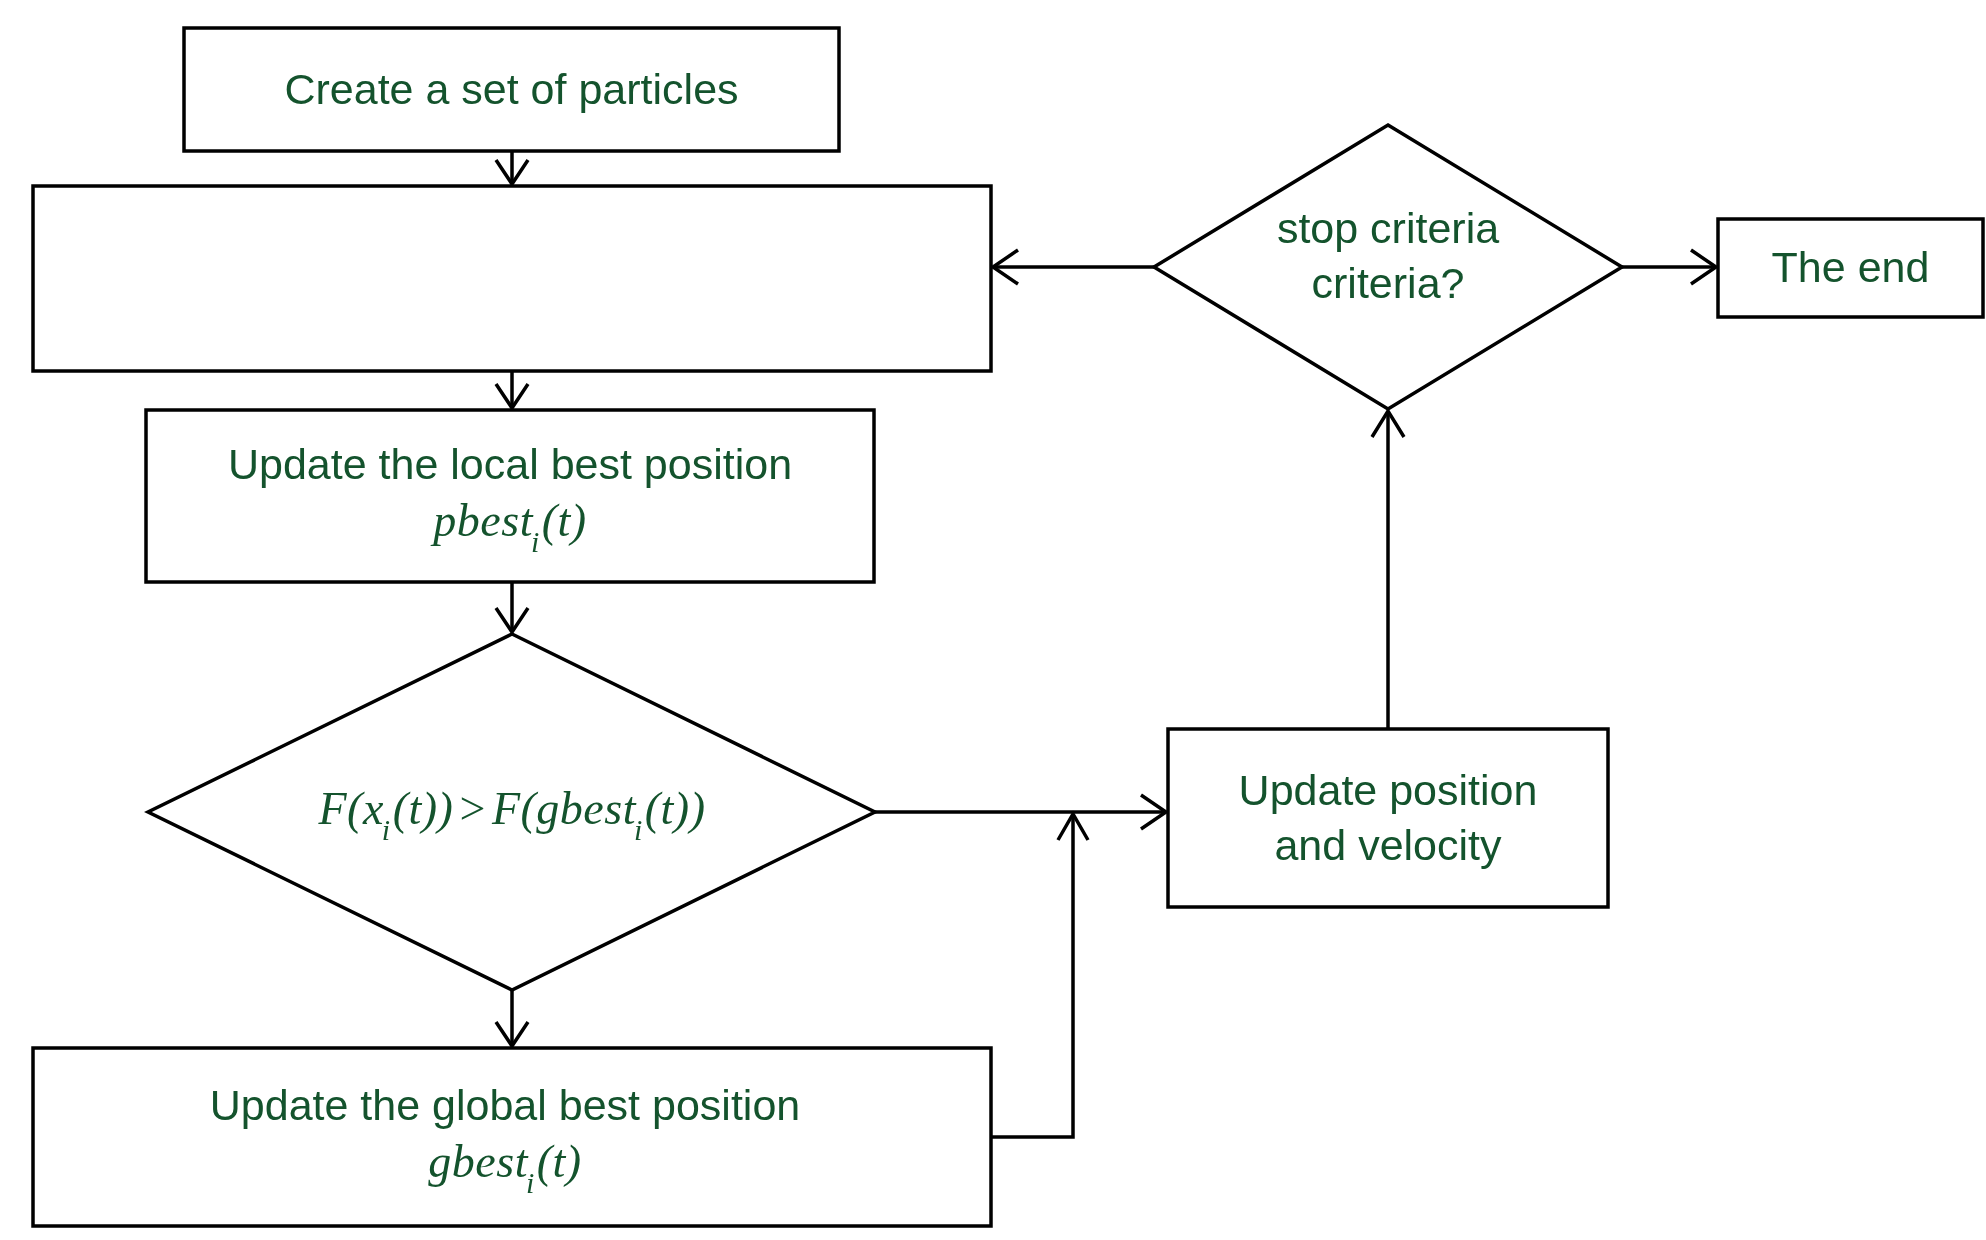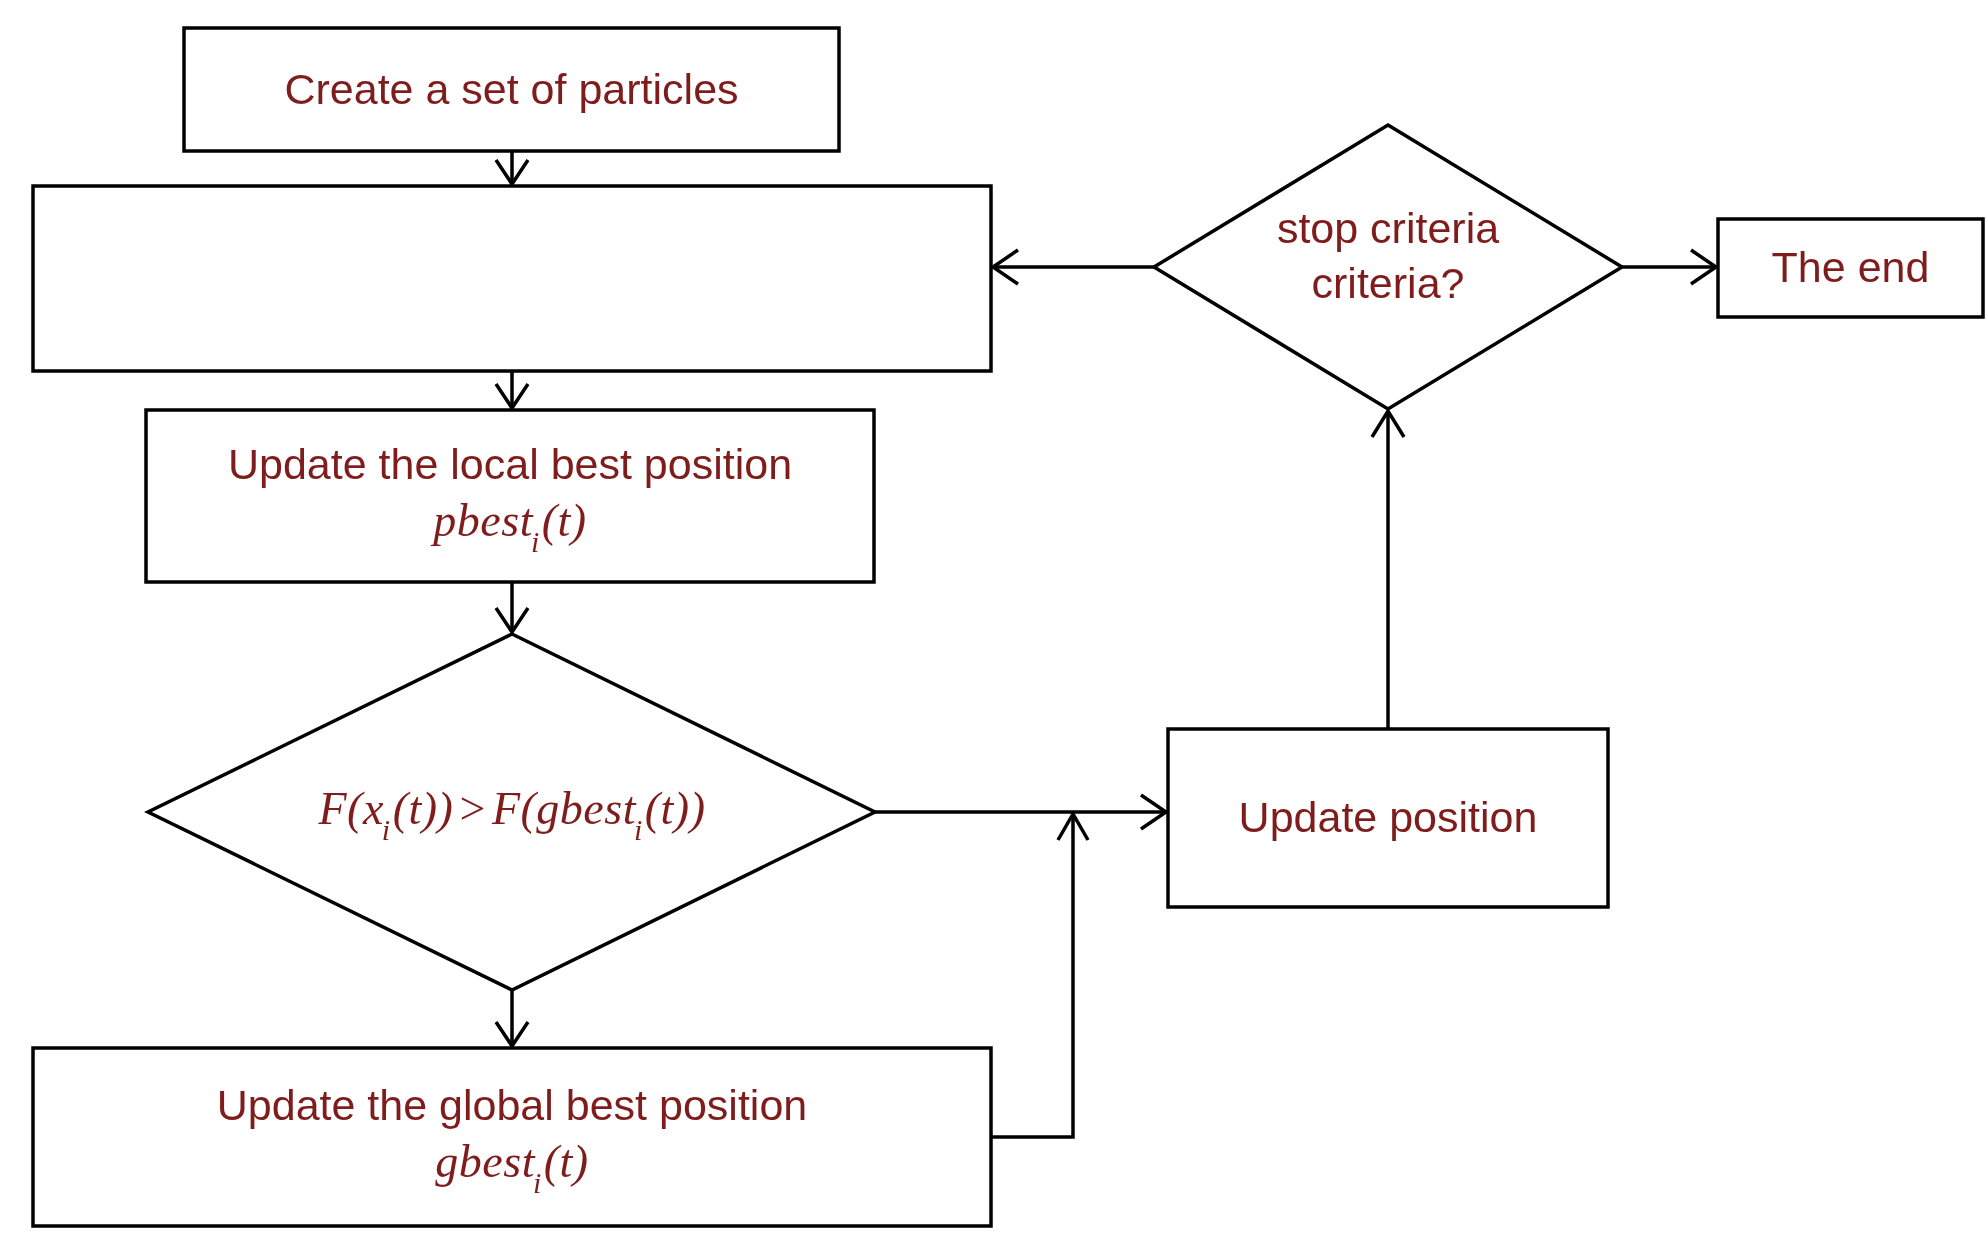--- a/index.html
+++ b/index.html
@@ -41,21 +41,21 @@
     stroke-linecap: butt;
     stroke-linejoin: miter;
   }
   .node-label {
     position: absolute;
     display: flex;
     flex-direction: column;
     align-items: center;
     justify-content: center;
     text-align: center;
-    color: #7f1d1d;
+    color: #14532d;
     line-height: 1.28;
     pointer-events: none;
   }
   .txt {
     font-family: "Liberation Sans", sans-serif;
     font-size: 43px;
     white-space: nowrap;
   }
   .math {
     font-family: "Liberation Serif", serif;
@@ -137,27 +137,28 @@
 
   <div class="node-label" style="left:146px; top:410px; width:728px; height:172px;border-radius:13px;">
     <span class="txt">Update the local best position</span>
     <span class="math"><span>pbest</span><span class="sub">i</span><span>(t)</span></span>
   </div>
 
   <div class="node-label" style="left:148px; top:762px; width:728px; height:100px;">
     <span class="math"><span>F(x</span><span class="sub">i</span><span>(t))</span><span class="op">&gt;</span><span>F(gbest</span><span class="sub">i</span><span>(t))</span></span>
   </div>
 
-  <div class="node-label" style="left:33px; top:1048px; width:958px; height:178px;">
+  <div class="node-label" style="left:26px; top:1048px; width:958px; height:178px;">
     <span class="txt">Update the global best position</span>
     <span class="math"><span>gbest</span><span class="sub">i</span><span>(t)</span></span>
   </div>
 
   <div class="node-label" style="left:1168px; top:729px; width:440px; height:178px;">
     <span class="txt">Update position</span>
+    <span class="txt">and velocity</span>
   </div>
 
   <div class="node-label" style="left:1196px; top:171px; width:384px; height:170px;">
     <span class="txt">stop criteria</span>
     <span class="txt">criteria?</span>
   </div>
 
   <div class="node-label" style="left:1718px; top:219px; width:265px; height:98px;">
     <span class="txt">The end</span>
   </div>

